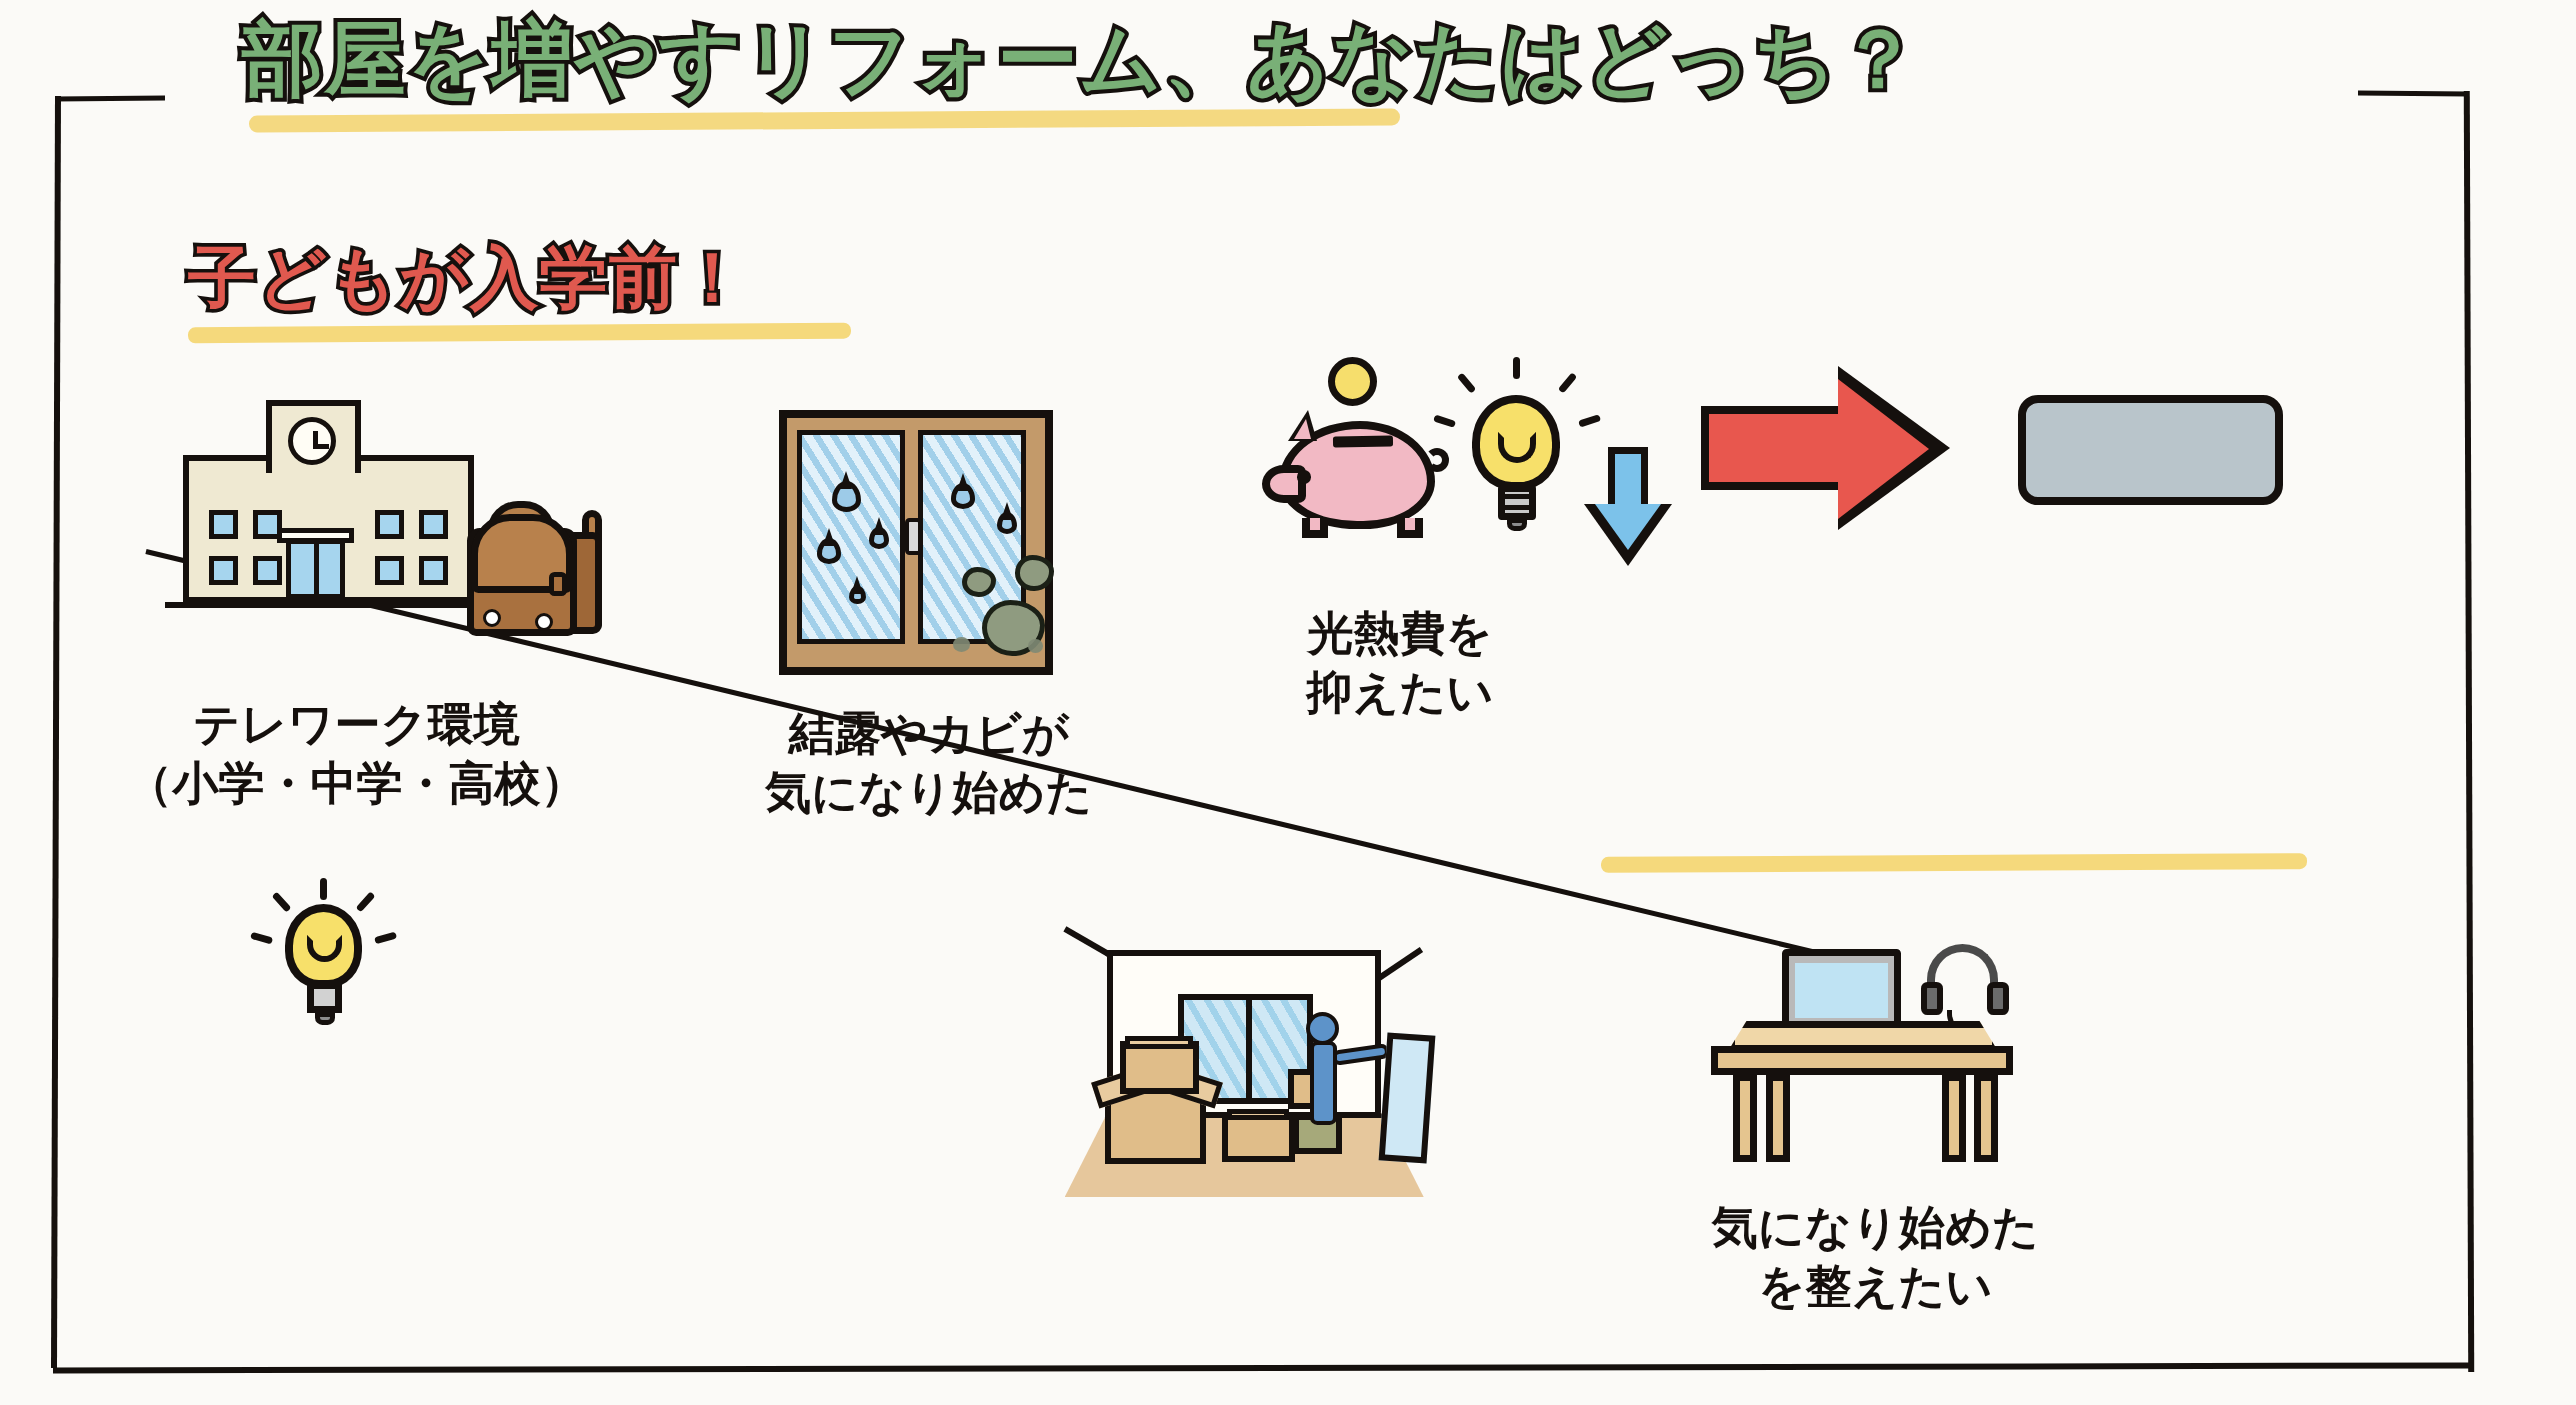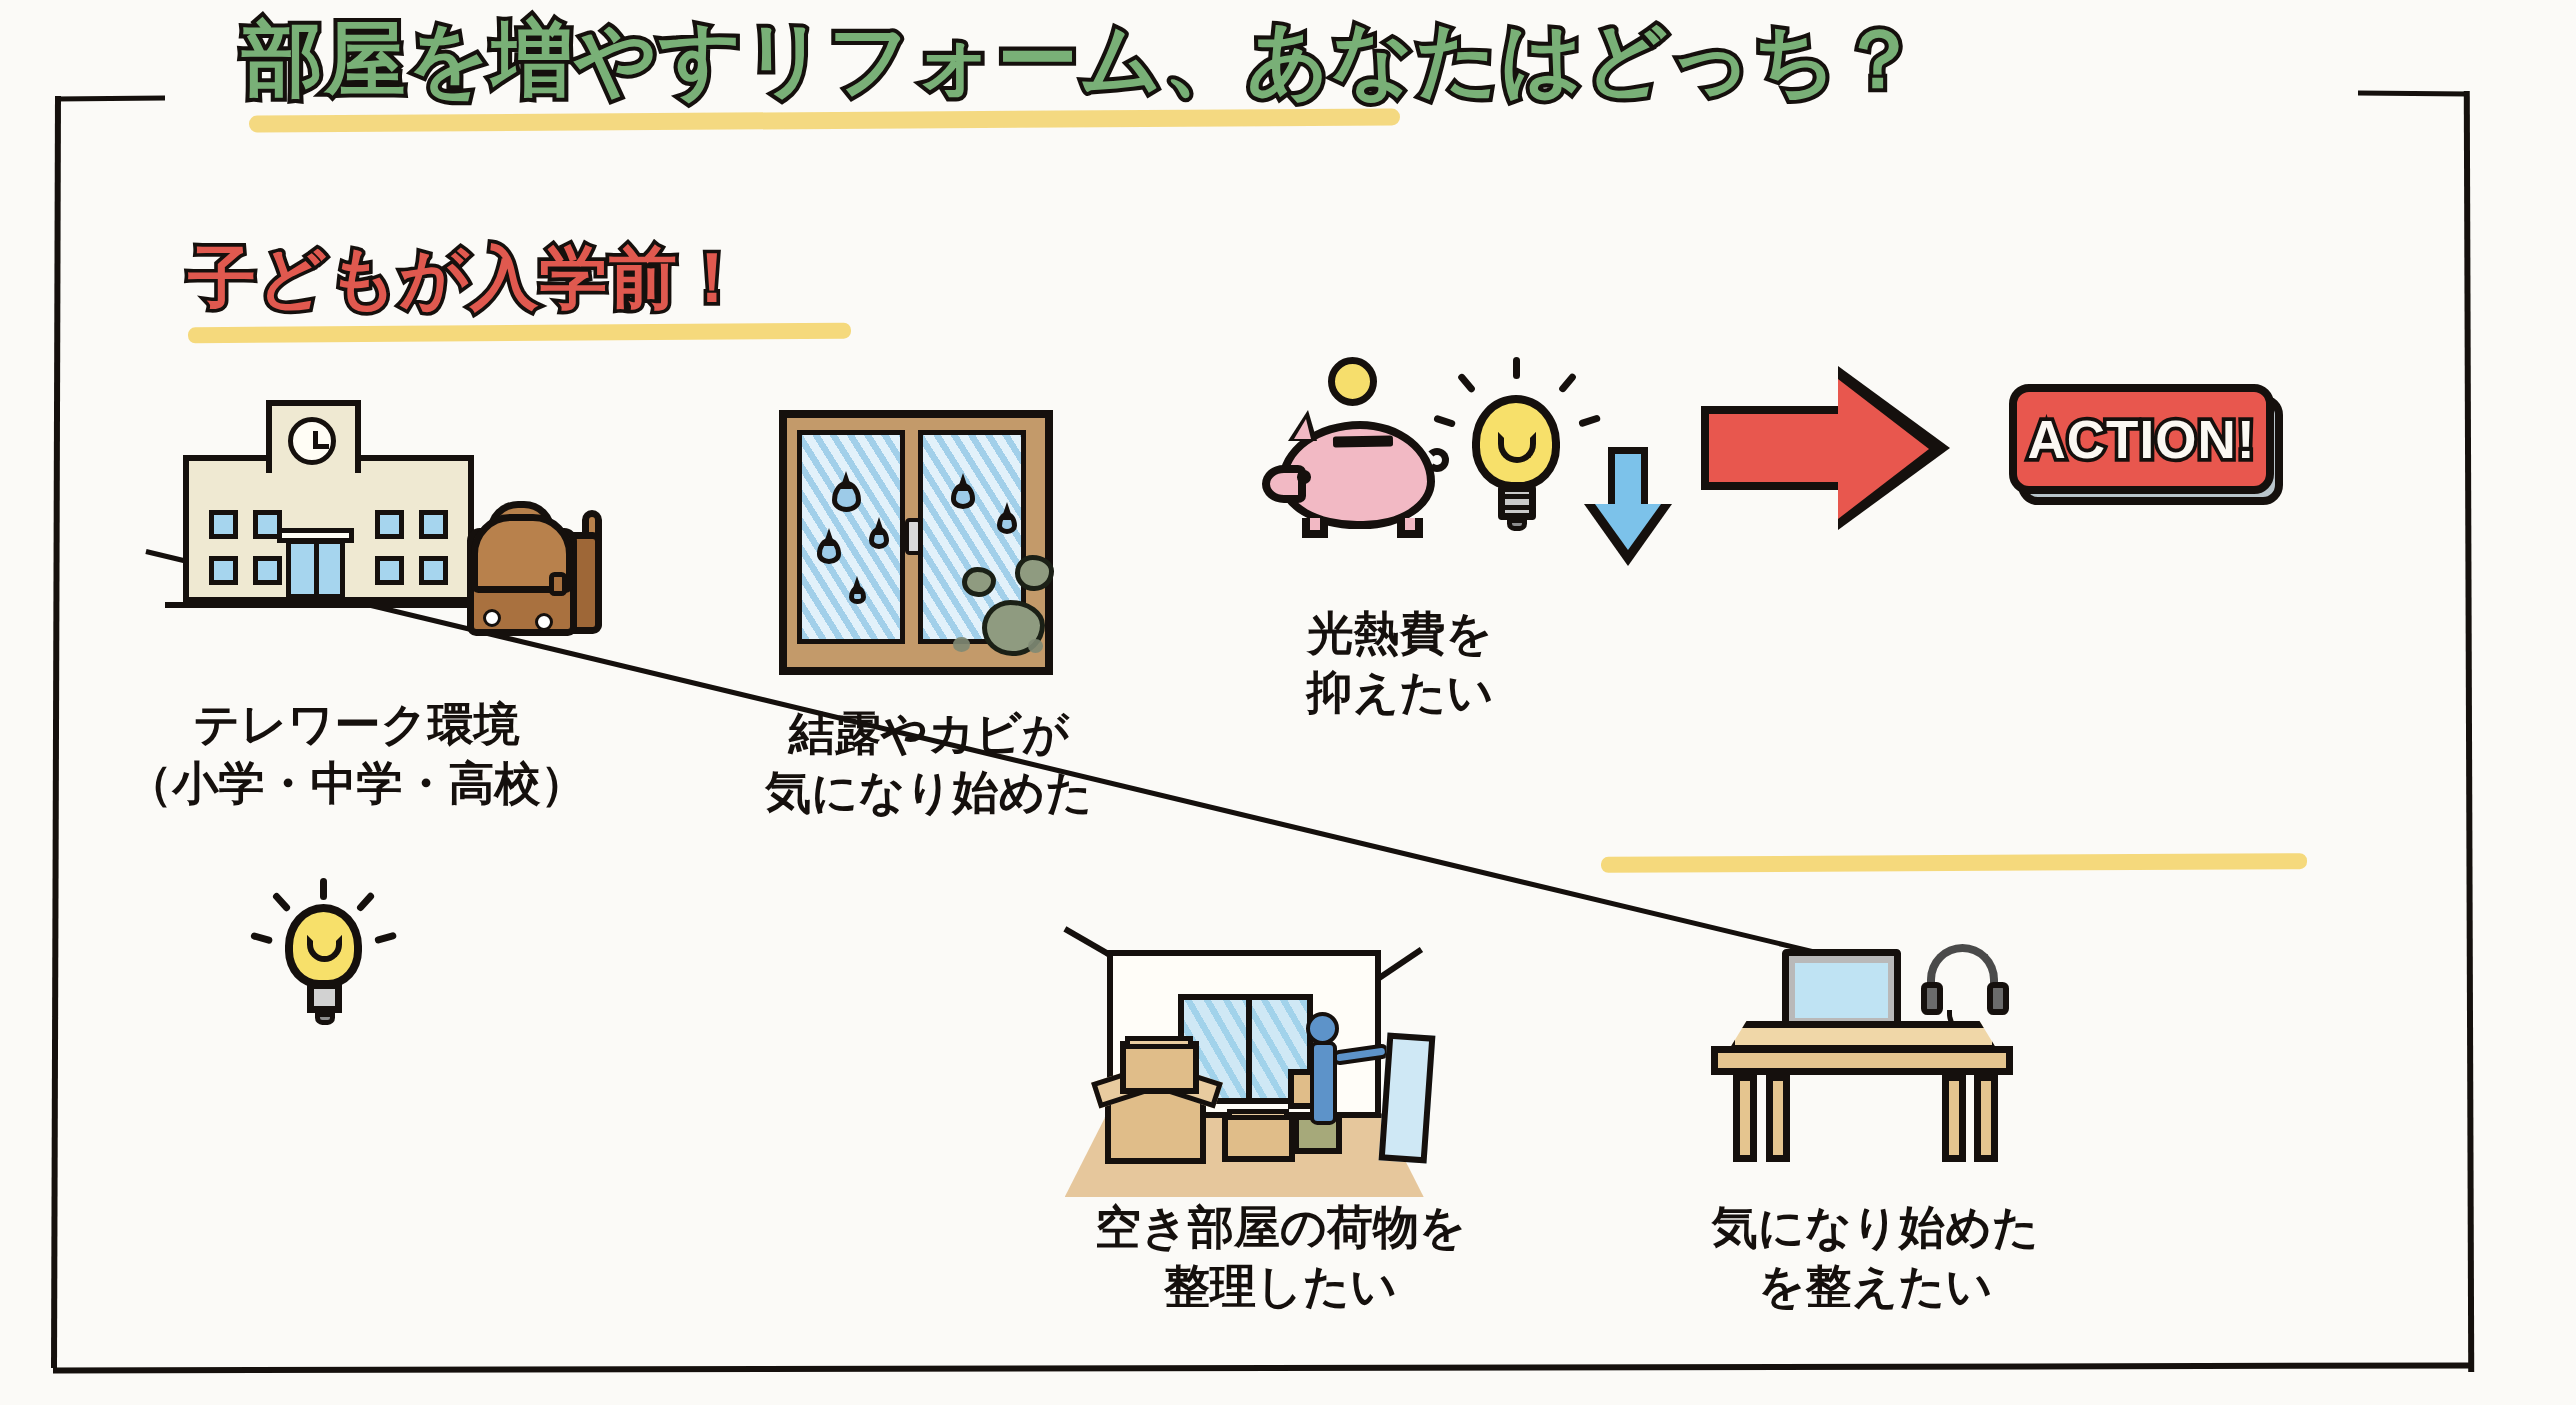--- a/index.html
+++ b/index.html
@@ -561,23 +561,20 @@
     <div class="lb-tip"></div>
   </div>
 
   <div class="big-arrow" style="left:1701px; top:366px; width:256px; height:168px;">
     <div class="shaft"></div>
     <div class="head"></div>
     <div class="head-in"></div>
   </div>
 
   <div class="action-shadow" style="left:2018px; top:395px;"></div>
-  <div class="action-btn" style="left:2009px; top:384px;">
-    <span class="action-label">ACTION!</span>
-  </div>
 
   <div class="illus" style="left:1061px; top:924px; width:366px; height:274px;">
     <div class="room-edge" style="left:3.7px; top:1.8px; width:57px; transform:rotate(30deg);"></div>
     <div class="room-edge" style="left:46px; top:25.6px; width:53px; transform:rotate(32deg);"></div>
     <div class="room-edge" style="left:318px; top:51px; width:51px; transform:rotate(-34deg);"></div>
     <div class="room-wall"></div>
     <div class="room-window">
       <div class="rw-shade"></div>
     </div>
     <div class="room-floor"></div>
@@ -590,22 +587,20 @@
     <div class="box" style="left:161px; top:190px; width:73px; height:48px;"></div>
     <div class="box-lid" style="left:166px; top:185px; width:62px; height:11px;"></div>
     <div class="box" style="left:227px; top:145px; width:40px; height:40px;"></div>
     <div class="box" style="left:232px; top:190px; width:49px; height:40px; background:#a6a97a;"></div>
 
     <div class="person-arm"></div>
     <div class="person-body"></div>
     <div class="person-head"></div>
     <div class="panel"></div>
   </div>
-  <div class="caption" style="left:1015px; top:1198px; width:531px;">空き部屋の荷物を
-整理したい</div>
 
   <div class="illus" style="left:1711px; top:942px; width:329px; height:229px;">
     <div class="headset-band"></div>
     <div class="headset-cup" style="left:210px;"></div>
     <div class="headset-cup" style="left:276px;"></div>
     <div class="headset-mic"></div>
     <div class="lap-screen">
       <div class="lap-display"></div>
     </div>
     <div class="lap-base"></div>

